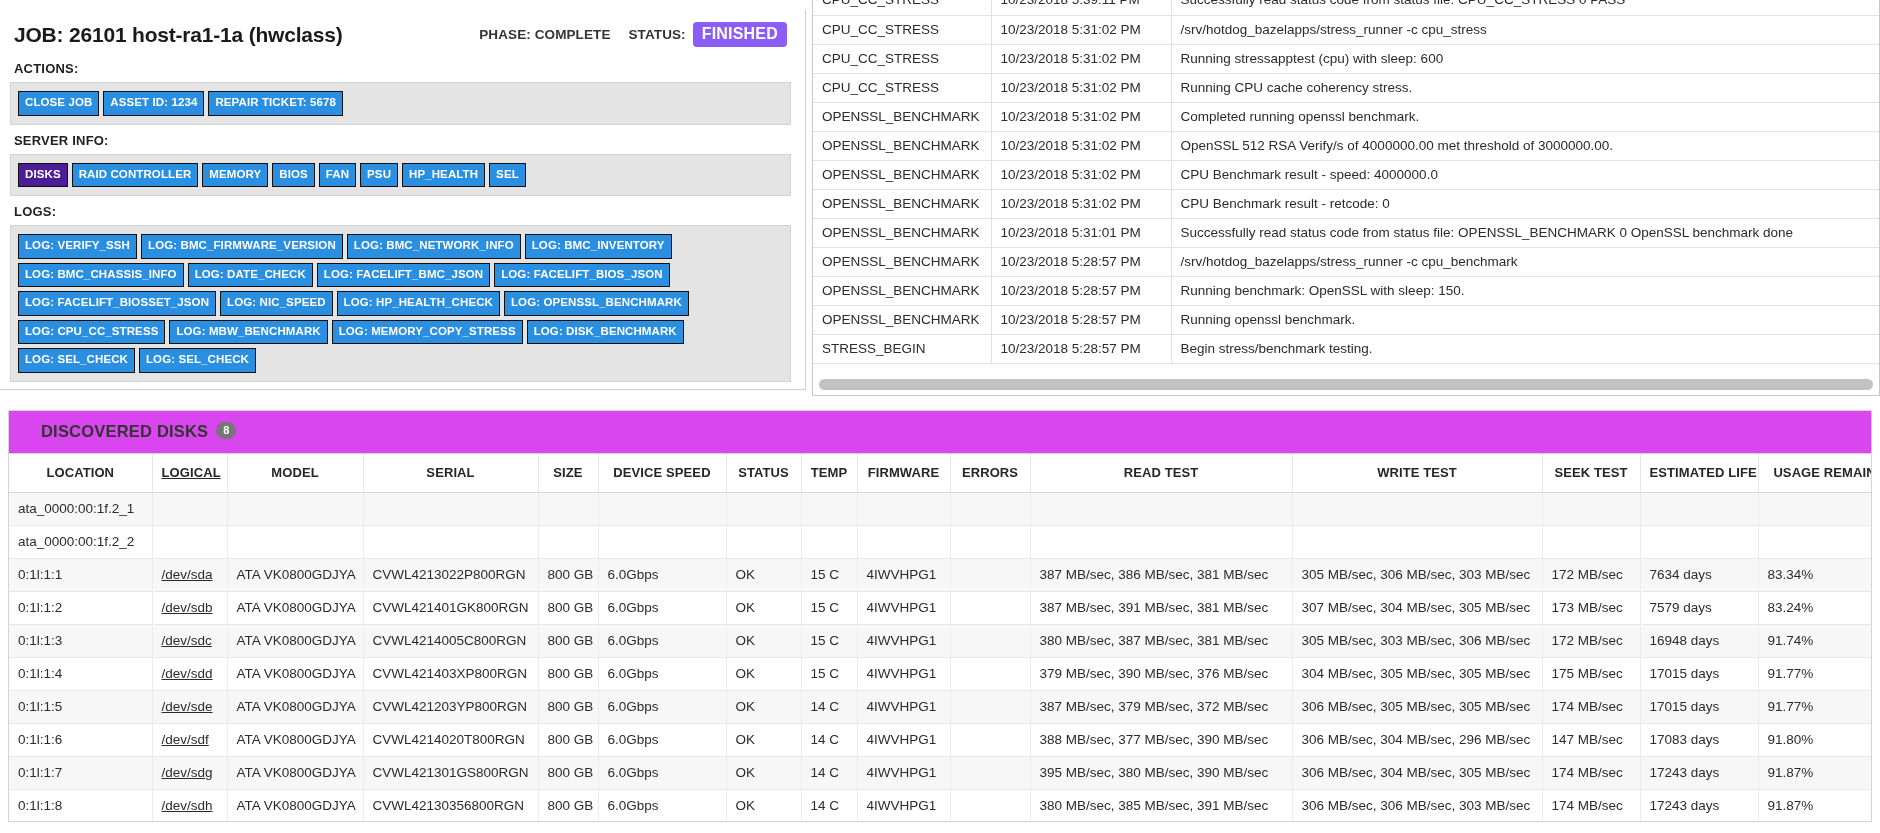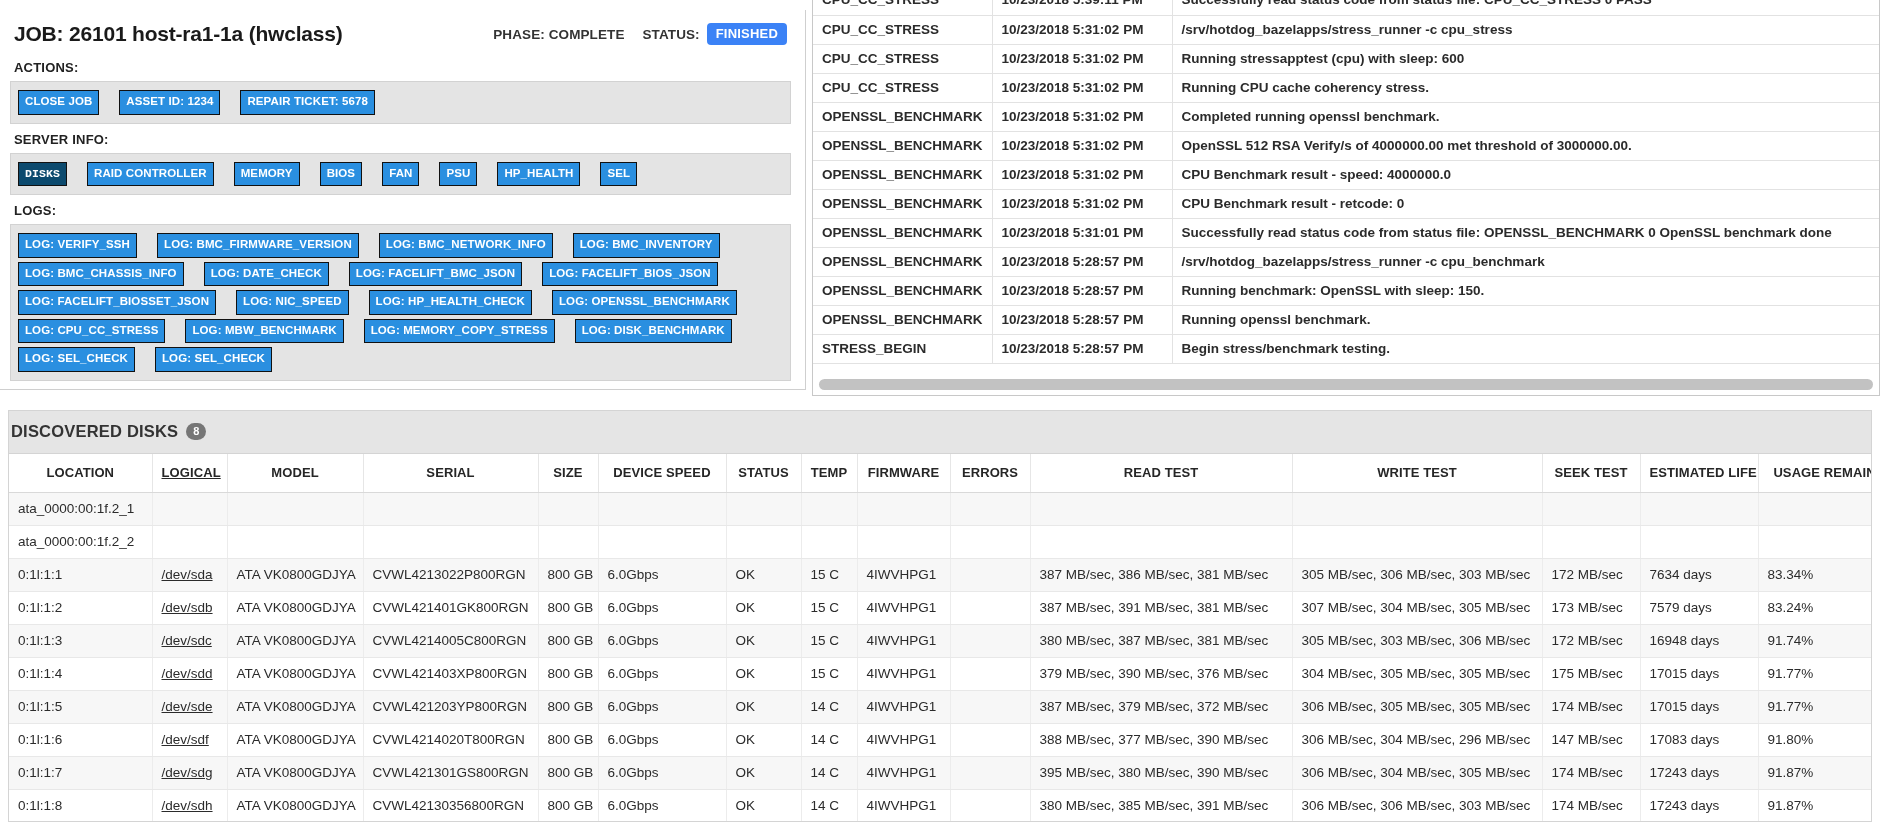--- a/index.html
+++ b/index.html
@@ -47,57 +47,57 @@
   .job-meta { display: flex; align-items: center; gap: 18px; }
   .meta-item {
     font-size: 13.5px;
     font-weight: bold;
     color: #333;
     letter-spacing: 0.1px;
   }
   .status-wrap { display: flex; align-items: center; gap: 7px; }
   .badge-finished {
     display: inline-block;
-    background: #3b82f6;
+    background: #8b5cf6;
     color: #fff;
-    font-size: 13px;
+    font-size: 16px;
     font-weight: bold;
     padding: 3px 9px 4px 9px;
     border-radius: 4px;
     letter-spacing: 0.2px;
   }
 
   .section-label {
     font-size: 13px;
     font-weight: bold;
     color: #222;
     margin: 8px 0 6px 4px;
     letter-spacing: 0.2px;
   }
   .btn-band {
     background: #e4e4e4;
     border: 1px solid #d2d2d2;
     padding: 8px 7px;
     margin-bottom: 2px;
   }
-  .btn-row { display: flex; flex-wrap: wrap; gap: 4px 20px; }
+  .btn-row { display: flex; flex-wrap: wrap; gap: 4px 4px; }
   .ubtn {
     display: inline-block;
     background: #2a8fe0;
     border: 1px solid #111;
     color: #ffffff;
     font-size: 11.5px;
     font-weight: bold;
     line-height: 1;
     padding: 5px 6px 6px 6px;
     white-space: nowrap;
     letter-spacing: 0.1px;
     cursor: pointer;
   }
-  .ubtn.active { background: #0c4a6e; font-family: Liberation Mono, monospace; }
+  .ubtn.active { background: #4c1d95; }
 
   
   .log-panel {
     flex: 1;
     margin: 0 0 0 6px;
     border: 1px solid #c8c8c8;
     border-top: none;
     background: #fff;
     height: 396px;
     position: relative;
@@ -115,21 +115,20 @@
     color: #2b2b2b;
     margin-top: -14px;
   }
   table.logs td {
     border-bottom: 1px solid #e2e2e2;
     border-right: 1px solid #e2e2e2;
     padding: 6px 9px 7px 9px;
     white-space: nowrap;
     vertical-align: middle;
     height: 29px;
-    font-weight: bold;
   }
   table.logs td.c-msg { border-right: none; }
   table.logs td.c-type { width: 178px; }
   table.logs td.c-time { width: 180px; }
   .hscrollbar {
     position: absolute;
     left: 6px; right: 6px; bottom: 5px;
     height: 11px;
     background: #c2c2c2;
     border-radius: 6px;
@@ -137,25 +136,25 @@
 
   
   .disks-panel {
     margin: 14px 8px 0 8px;
     border: 1px solid #d4d4d4;
     background: #fff;
     height: 412px;
     overflow: hidden;
   }
   .disks-head {
-    background: #e5e5e5;
+    background: #d946ef;
     border-bottom: 1px solid #d4d4d4;
-    padding: 11px 14px 12px 2px;
+    padding: 11px 14px 12px 32px;
     display: flex;
-    align-items: center;
+    align-items: flex-start;
     gap: 8px;
   }
   .disks-title {
     font-size: 16.5px;
     font-weight: bold;
     color: #333;
     letter-spacing: 0.2px;
   }
   .count-badge {
     background: #767676;

